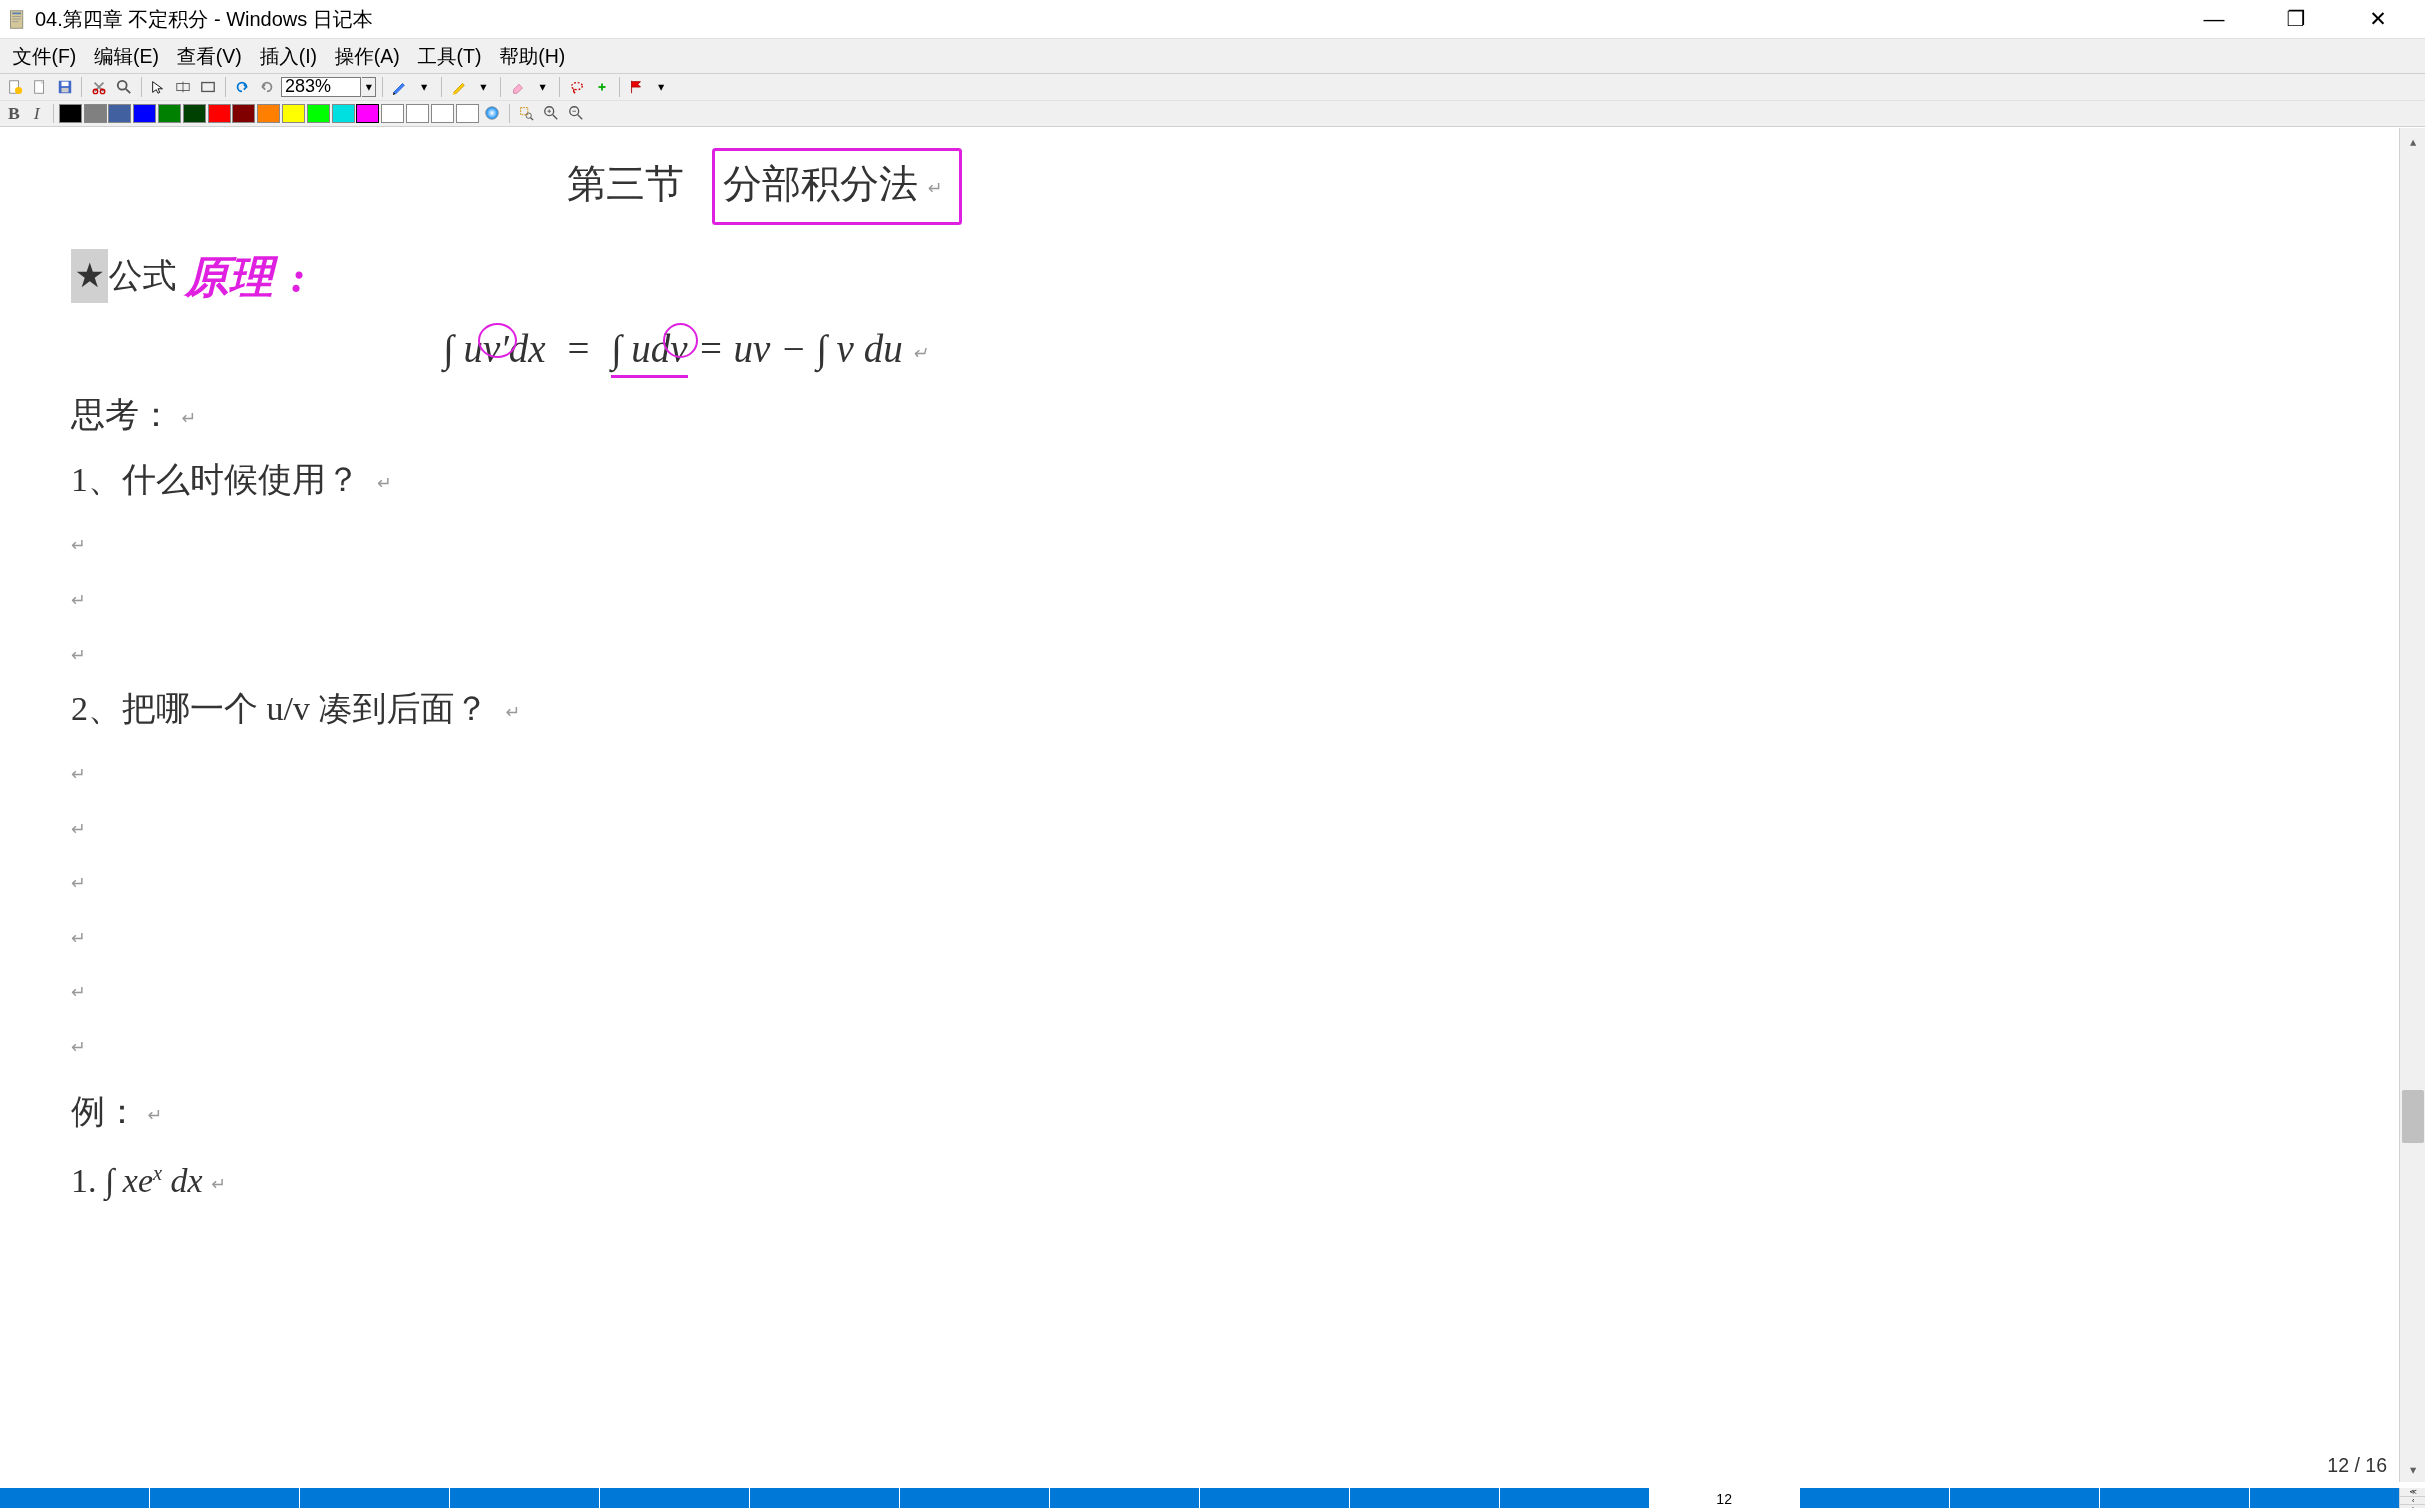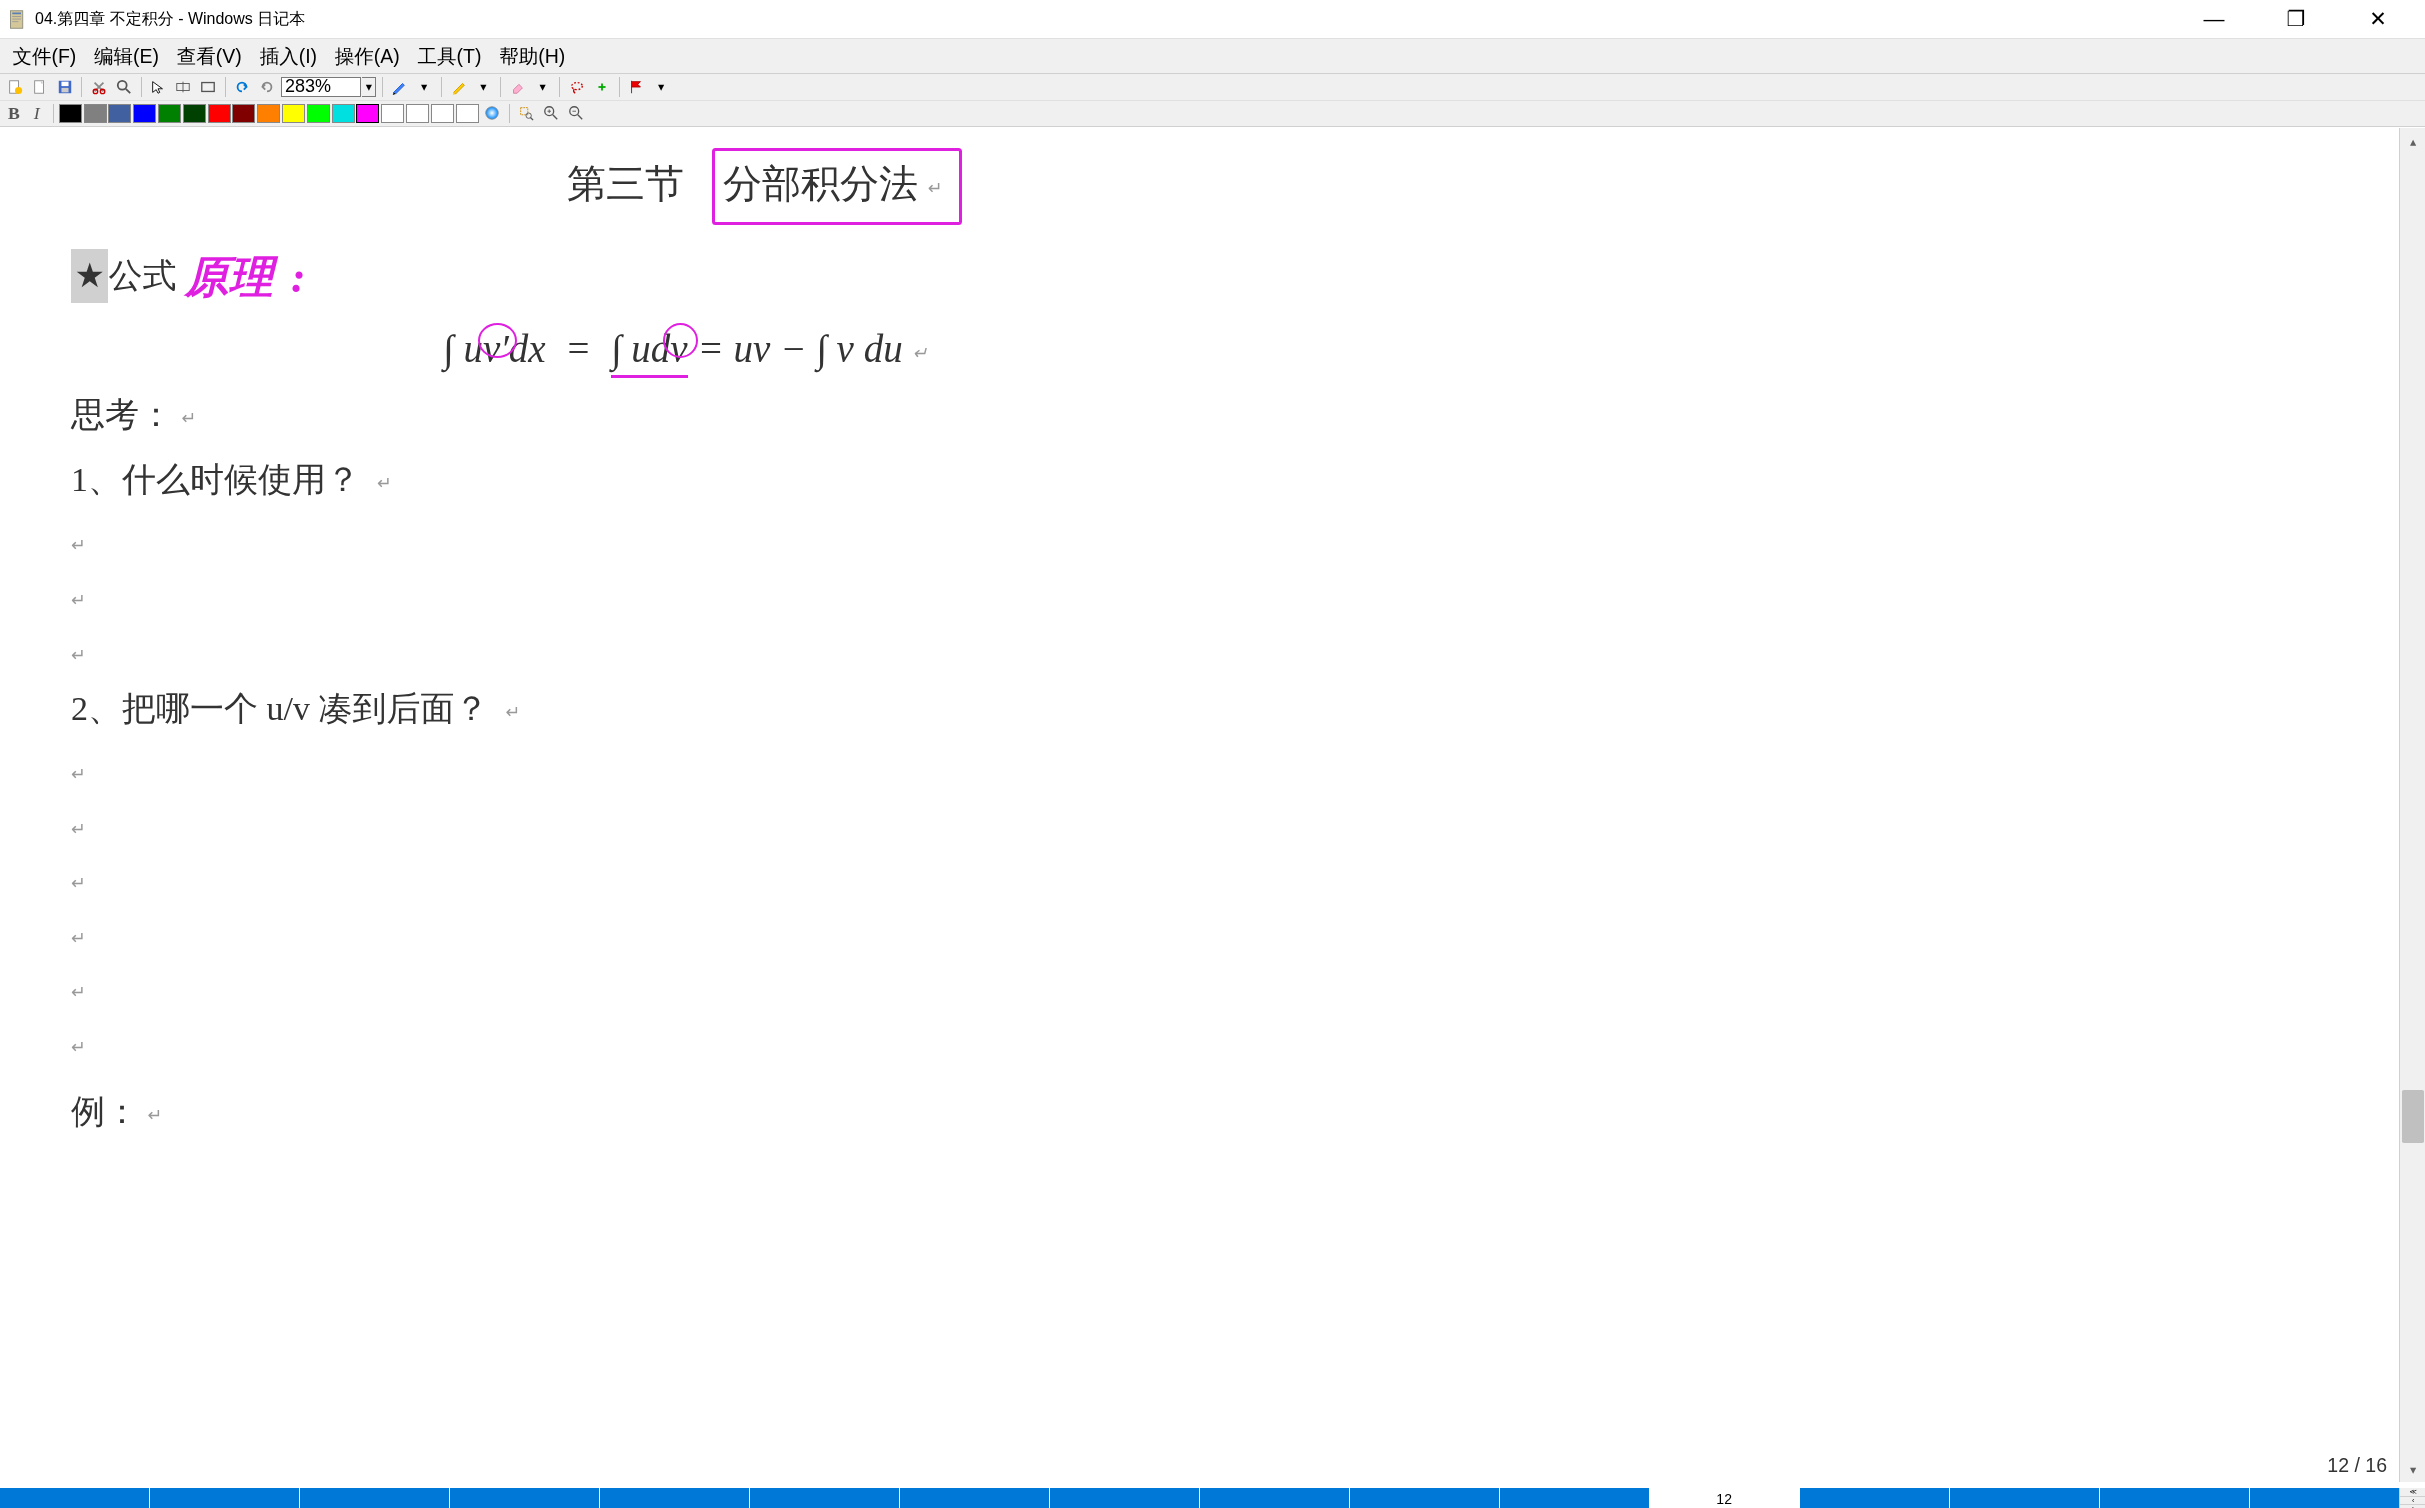--- a/index.html
+++ b/index.html
@@ -26,21 +26,21 @@
       border-bottom: 0.9px solid #e0e0e0;
     }
     .titlebar-icon {
       width: 21px;
       height: 21px;
       margin-right: 7px;
       display: inline-block;
     }
     .titlebar-title {
       flex: 1;
-      font-size: 16px;
+      font-size: 20px;
       color: #000;
     }
     .window-controls {
       display: flex;
       gap: 0;
     }
     .window-btn {
       width: 82px;
       height: 39px;
       display: flex;
@@ -548,20 +548,25 @@
     <div class="body-line-small"><span class="para-mark">↵</span></div>
     <div class="body-line-small"><span class="para-mark">↵</span></div>
     <div class="body-line-small"><span class="para-mark">↵</span></div>
     <div class="body-line-small"><span class="para-mark">↵</span></div>
 
     <div class="body-line" style="margin-top:17.7px;">
       <span>例：</span>
       <span class="para-mark">↵</span>
     </div>
 
+    <div class="body-line" style="margin-top:14px;">
+      <span>1. </span>
+      <span class="example-formula">∫ <i>xe</i><span class="sup"><i>x</i></span> <i>dx</i></span>
+      <span class="para-mark">↵</span>
+    </div>
 
   </div>
 </div>
 
 <div class="vscrollbar">
   <div class="vscroll-up">▴</div>
   <div class="vscroll-thumb"></div>
   <div class="vscroll-down" style="position:absolute;bottom:0;width:100%;">▾</div>
 </div>
 

